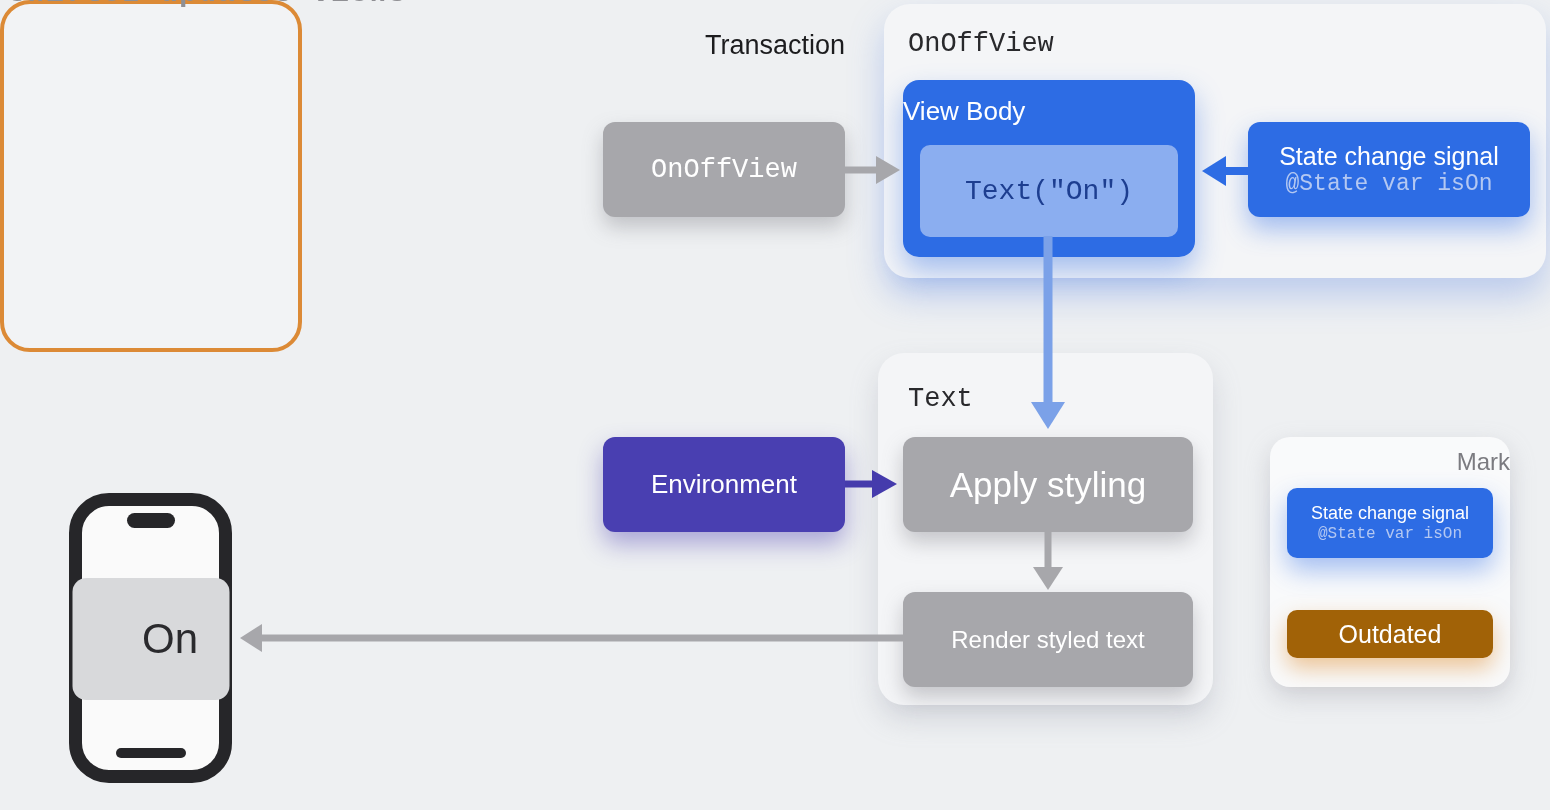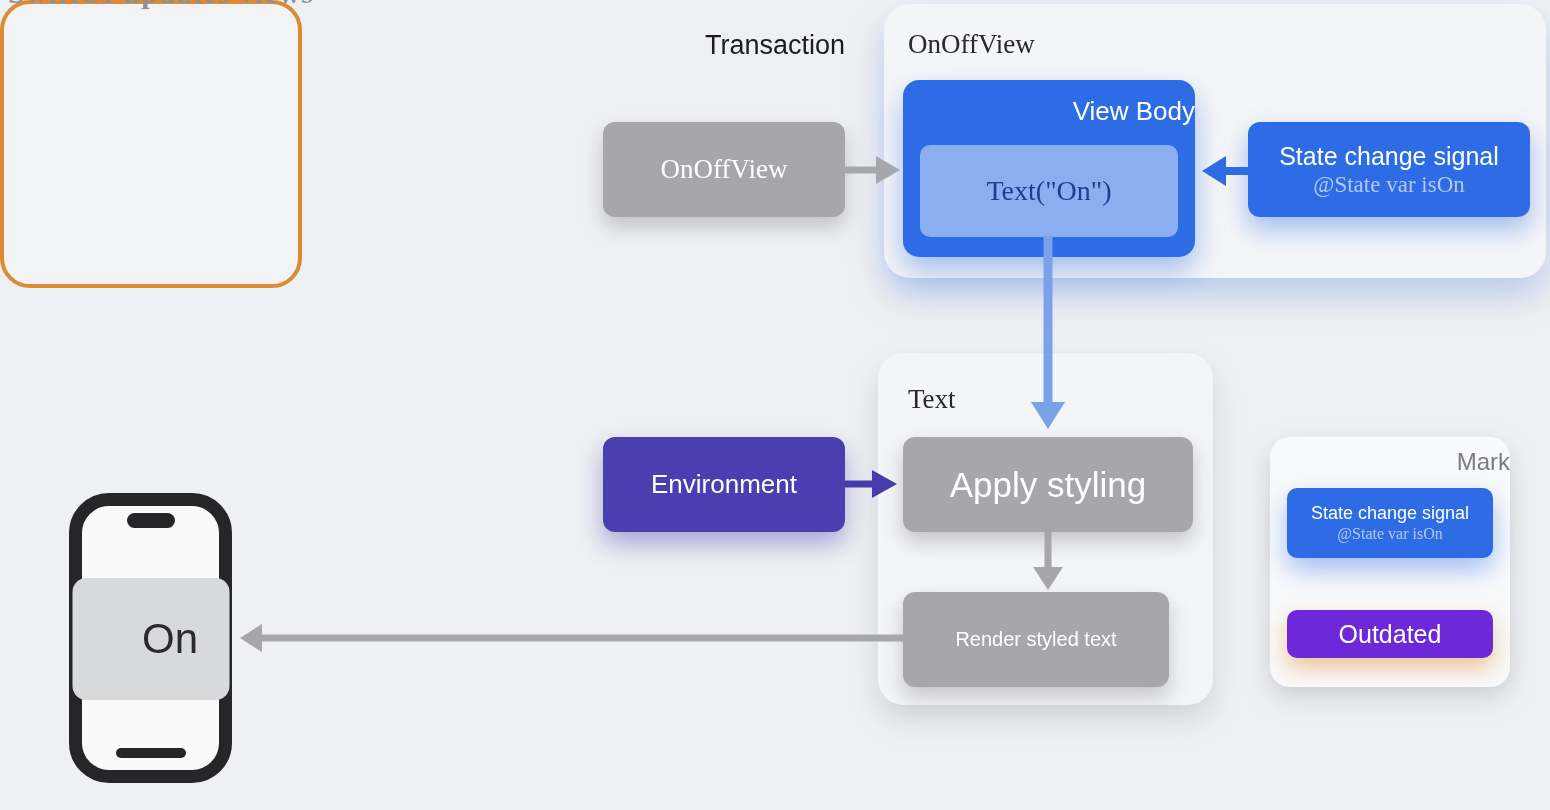--- a/index.html
+++ b/index.html
@@ -3,21 +3,21 @@
 <meta charset="utf-8">
 <style>
   html,body{margin:0;padding:0;}
   #stage{
     position:relative;
     width:1550px;height:810px;
     background:#eef0f2;
     overflow:hidden;
     font-family:"Liberation Sans", sans-serif;
   }
-  .mono{font-family:Liberation Serif, serif;}
+  .mono{font-family:Liberation Mono, monospace;}
 
   
   #caption{
     position:absolute;left:8px;top:-24px;
     font-size:30px;font-weight:700;color:#8f8f94;
     letter-spacing:1px;white-space:nowrap;
   }
 
   
   .card{
@@ -25,52 +25,52 @@
   }
   #onoff-card{
     left:884px;top:4px;width:662px;height:274px;
     box-shadow:0 18px 34px rgba(95,135,225,0.35);
   }
   #text-card{
     left:878px;top:353px;width:335px;height:352px;
     box-shadow:0 14px 28px rgba(140,145,160,0.28);
   }
   #transaction-card{
-    left:1238px;top:353px;width:302px;height:288px;
+    left:1238px;top:353px;width:302px;height:352px;
     border:4px solid #dc8a36;border-radius:30px;
     background:#f2f3f5;box-sizing:border-box;
   }
   .card-title{
     position:absolute;font-size:27px;color:#29292c;font-weight:500;
   }
 
   
   .node{
     position:absolute;border-radius:12px;
     display:flex;align-items:center;justify-content:center;
     color:#ffffff;text-align:center;
   }
   .gray-node{background:#a7a7ab;box-shadow:0 10px 20px rgba(110,110,118,0.35);}
   .blue-node{background:#2d6ce4;box-shadow:0 12px 26px rgba(45,108,228,0.42);}
   .indigo-node{background:#493fb1;box-shadow:0 12px 24px rgba(73,63,177,0.42);}
-  .orange-node{background:#6d28d9;box-shadow:0 10px 22px rgba(224,143,54,0.5);}
+  .orange-node{background:#a16207;box-shadow:0 10px 22px rgba(224,143,54,0.5);}
 
   #source-box{left:603px;top:122px;width:242px;height:95px;font-size:27px;}
   #environment-box{left:603px;top:437px;width:242px;height:95px;font-size:26px;}
   #apply-box{left:903px;top:437px;width:290px;height:95px;font-size:35px;}
-  #render-box{left:903px;top:592px;width:266px;height:95px;font-size:20px;}
+  #render-box{left:903px;top:592px;width:290px;height:95px;font-size:24px;}
 
   
   #viewbody-box{
     position:absolute;left:903px;top:80px;width:292px;height:177px;
     background:#2d6ce4;border-radius:16px;
     box-shadow:0 14px 28px rgba(45,108,228,0.40);
   }
   #viewbody-title{
-    position:absolute;top:16px;left:0;width:100%;text-align:right;
+    position:absolute;top:16px;left:0;width:100%;text-align:left;
     color:#ffffff;font-size:26px;
   }
   #viewbody-code{
     position:absolute;left:17px;top:65px;width:258px;height:92px;
     background:rgba(255,255,255,0.45);border-radius:10px;
     display:flex;align-items:center;justify-content:center;
     color:#1d3e90;font-size:28px;
   }
 
   

